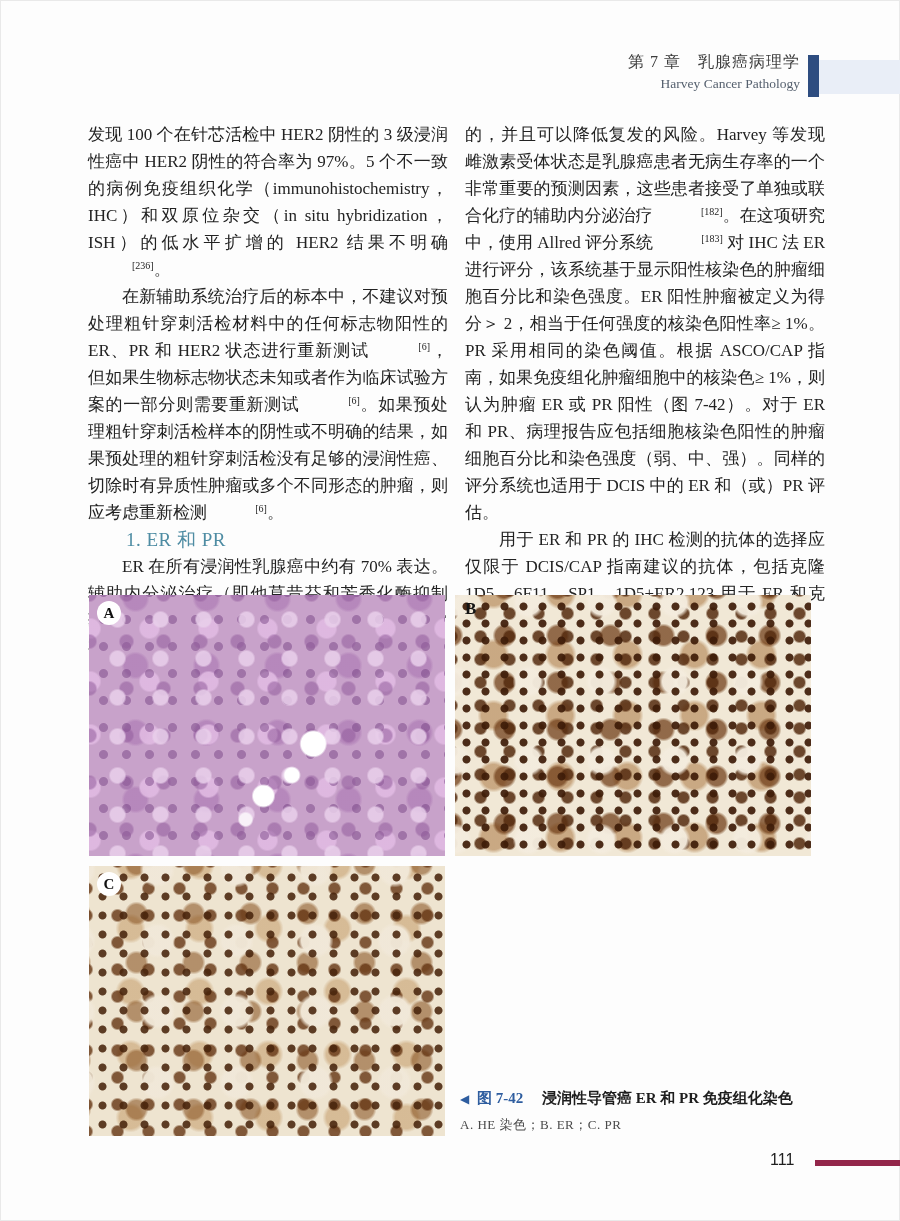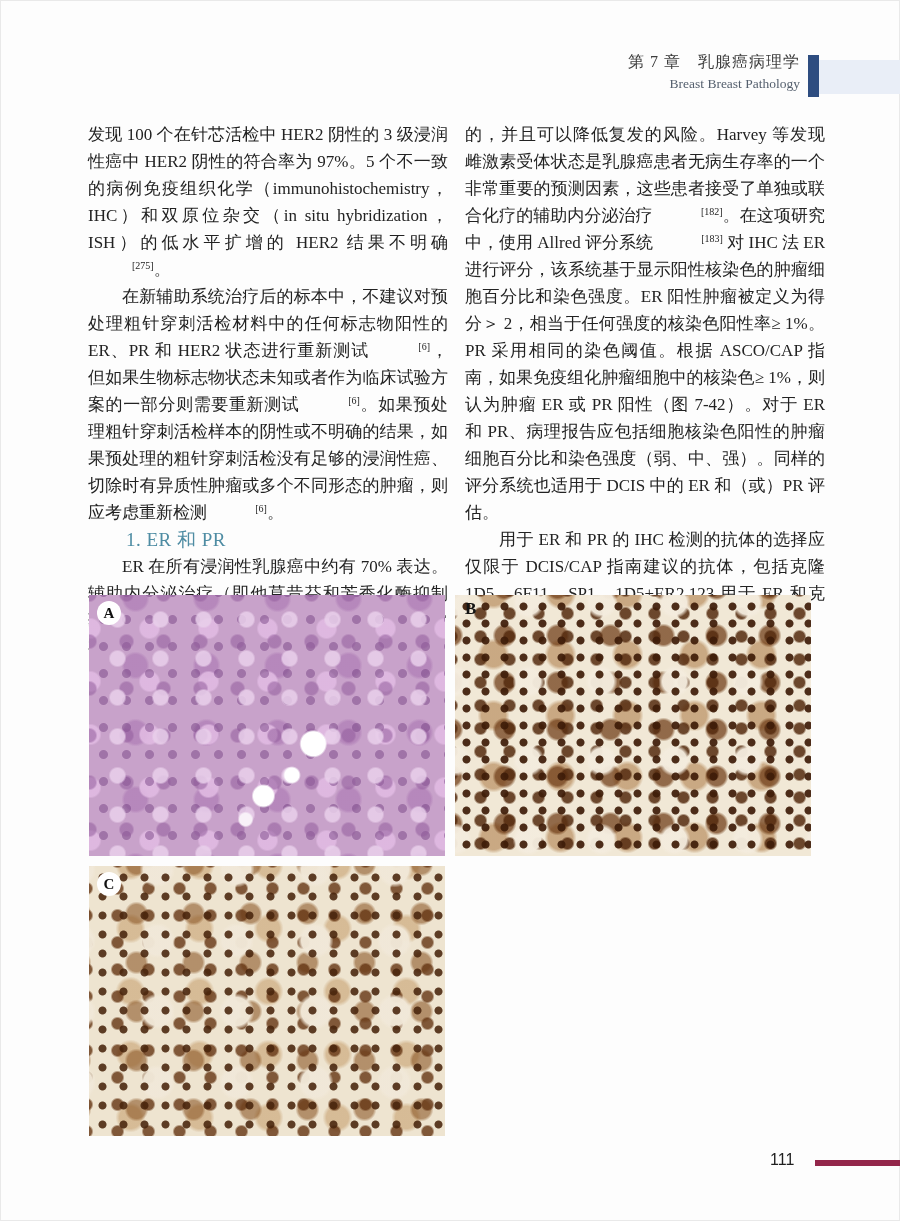--- a/index.html
+++ b/index.html
@@ -116,43 +116,51 @@
   .footer-bar{
     position:absolute;left:815px;top:1160px;width:85px;height:6px;
   }
 </style>
 </head>
 <body>
 
 <div class="page">
 
   <div class="hdr-cn">第 7 章　乳腺癌病理学</div>
-  <div class="hdr-en">Breast Breast Pathology</div>
+  <div class="hdr-en">Harvey Cancer Pathology</div>
   <div class="hdr-bar" style="background-color: rgb(46, 77, 128);"></div>
   <div class="hdr-strip" style="background-color: rgb(233, 238, 247);"></div>
 
   <div class="col col-left">
-    <p><span>发现 100 个在针芯活检中 HER2 阴性的 3 级浸润性癌中 HER2 阴性的符合率为 97%。5 个不一致的病例免疫组织化学（immunohistochemistry，IHC）和双原位杂交（in situ hybridization，ISH）的低水平扩增的 HER2 结果不明确 </span><sup>[275]</sup><span>。</span></p>
+    <p><span>发现 100 个在针芯活检中 HER2 阴性的 3 级浸润性癌中 HER2 阴性的符合率为 97%。5 个不一致的病例免疫组织化学（immunohistochemistry，IHC）和双原位杂交（in situ hybridization，ISH）的低水平扩增的 HER2 结果不明确 </span><sup>[236]</sup><span>。</span></p>
     <p class="indent"><span>在新辅助系统治疗后的标本中，不建议对预处理粗针穿刺活检材料中的任何标志物阳性的 ER、PR 和 HER2 状态进行重新测试 </span><sup>[6]</sup><span>，但如果生物标志物状态未知或者作为临床试验方案的一部分则需要重新测试 </span><sup>[6]</sup><span>。如果预处理粗针穿刺活检样本的阴性或不明确的结果，如果预处理的粗针穿刺活检没有足够的浸润性癌、切除时有异质性肿瘤或多个不同形态的肿瘤，则应考虑重新检测 </span><sup>[6]</sup><span>。</span></p>
     <p class="sub-heading" style="color: rgb(78, 140, 163);">1. ER 和 PR</p>
     <p class="indent"><span>ER 在所有浸润性乳腺癌中约有 70% 表达。辅助内分泌治疗（即他莫昔芬和芳香化酶抑制药）对 ER 和（或）PR 阳性的癌症患者是非常有效</span></p>
   </div>
 
   <div class="col col-right">
     <p><span>的，并且可以降低复发的风险。Harvey 等发现雌激素受体状态是乳腺癌患者无病生存率的一个非常重要的预测因素，这些患者接受了单独或联合化疗的辅助内分泌治疗 </span><sup>[182]</sup><span>。在这项研究中，使用 Allred 评分系统 </span><sup>[183]</sup><span> 对 IHC 法 ER 进行评分，该系统基于显示阳性核染色的肿瘤细胞百分比和染色强度。ER 阳性肿瘤被定义为得分＞ 2，相当于任何强度的核染色阳性率≥ 1%。PR 采用相同的染色阈值。根据 ASCO/CAP 指南，如果免疫组化肿瘤细胞中的核染色≥ 1%，则认为肿瘤 ER 或 PR 阳性（图 7-42）。对于 ER 和 PR、病理报告应包括细胞核染色阳性的肿瘤细胞百分比和染色强度（弱、中、强）。同样的评分系统也适用于 DCIS 中的 ER 和（或）PR 评估。</span></p>
     <p class="indent"><span>用于 ER 和 PR 的 IHC 检测的抗体的选择应仅限于 DCIS/CAP 指南建议的抗体，包括克隆 1D5、6F11、SP1、1D5+ER2.123 用于 ER 和克隆</span></p>
   </div>
 
   <div class="fig fig-a fig-he">
     <div class="fig-badge">A</div>
   </div>
   <div class="fig fig-b fig-ihc-er">
     <div class="fig-letter">B</div>
   </div>
   <div class="fig fig-c fig-ihc-pr">
     <div class="fig-badge">C</div>
   </div>
 
+  <div class="caption">
+    <p class="caption-line1">
+      <span class="marker" style="color: rgb(46, 93, 159);">◀</span>
+      <span style="color: rgb(46, 93, 159);">图 7-42</span>
+      <span>　浸润性导管癌 ER 和 PR 免疫组化染色</span>
+    </p>
+    <p class="caption-line2">A. HE 染色；B. ER；C. PR</p>
+  </div>
 
   <div class="page-num">111</div>
   <div class="footer-bar" style="background-color: rgb(147, 38, 74);"></div>
 
 </div>
 
 </body></html>

